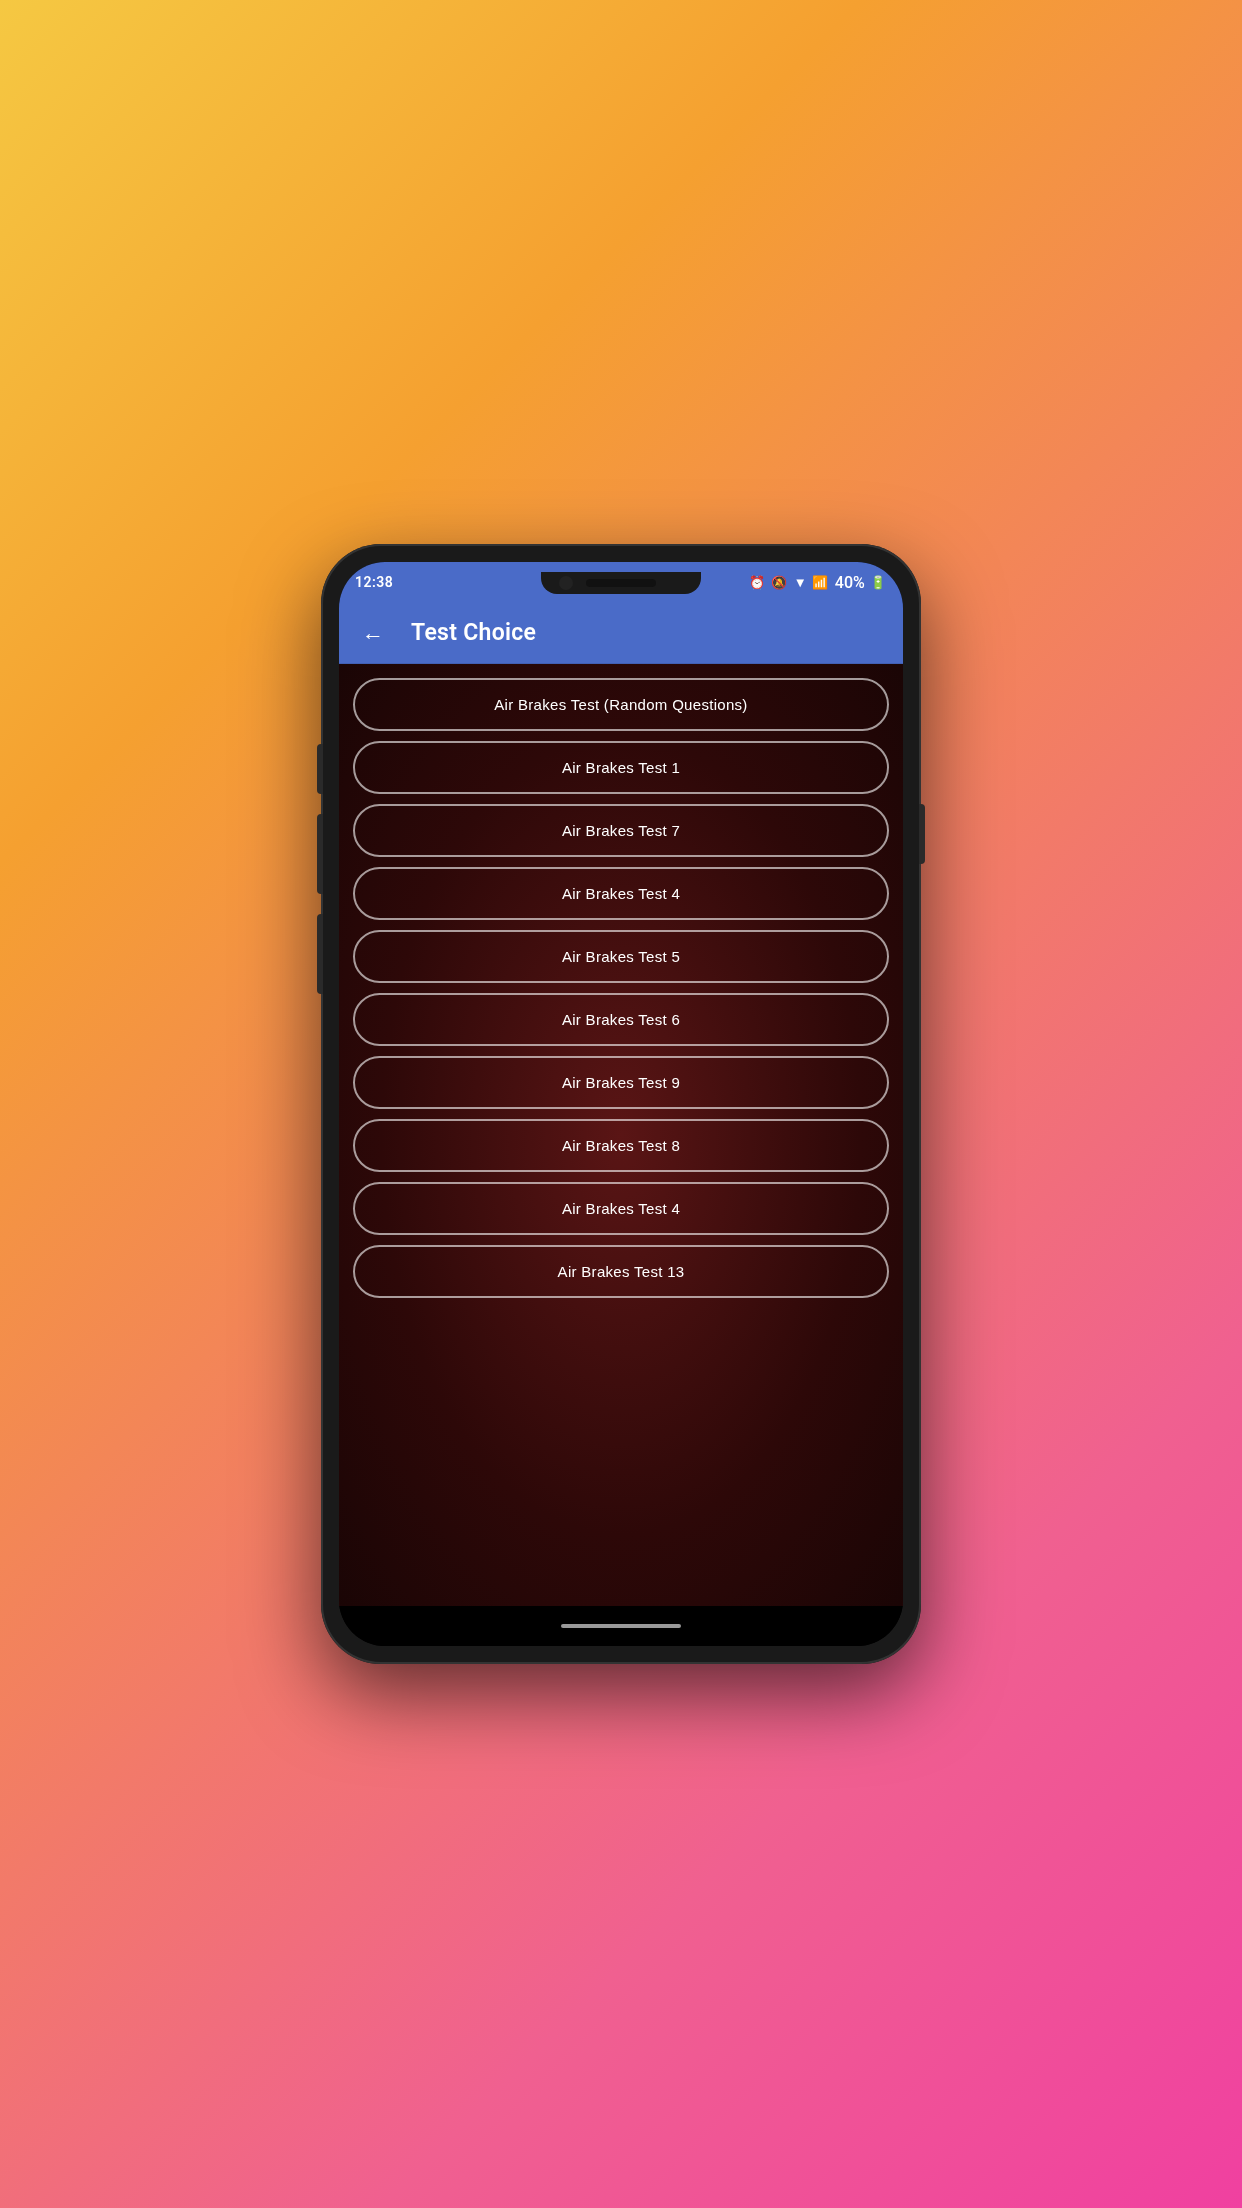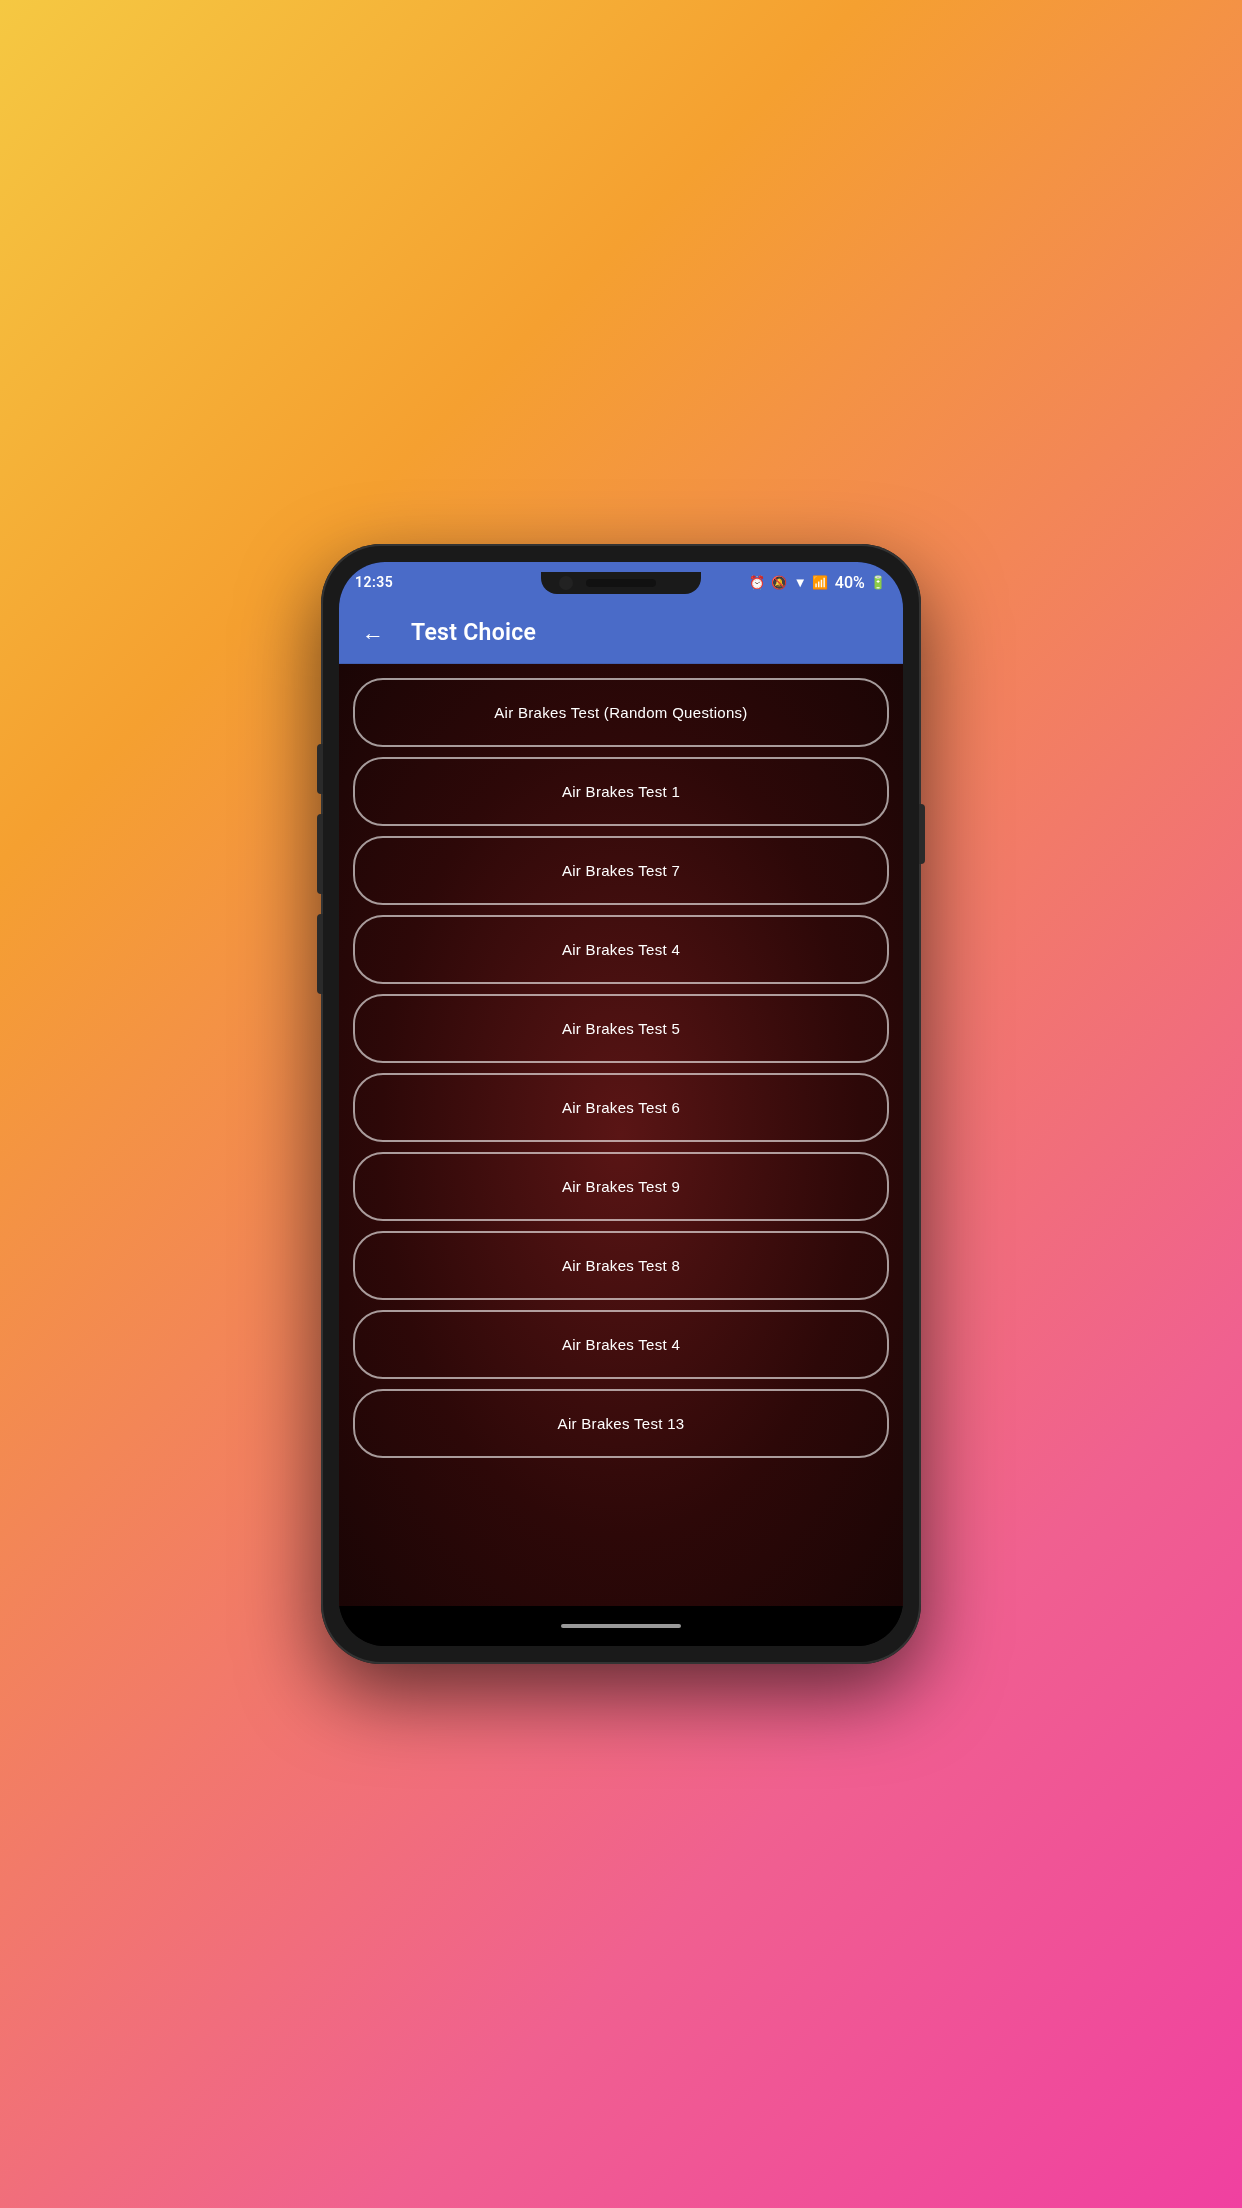--- a/index.html
+++ b/index.html
@@ -197,21 +197,21 @@
     .main-content::-webkit-scrollbar-track {
       background: rgba(0,0,0,0.2);
     }
     .main-content::-webkit-scrollbar-thumb {
       background: rgba(255,255,255,0.3);
       border-radius: 2px;
     }
 
     .test-button {
       width: 100%;
-      padding: 24px 12px;
+      padding: 16px 12px;
       background: transparent;
       border: 2px solid rgba(255,255,255,0.6);
       border-radius: 30px;
       color: white;
       font-size: 15px;
       font-weight: 500;
       text-align: center;
       cursor: pointer;
       letter-spacing: 0.3px;
     }
@@ -244,21 +244,21 @@
   <div class="side-btn-left-3"></div>
 
   <div class="phone-inner">
 
     <div class="phone-top-bar">
       <div class="camera-dot"></div>
       <div class="speaker-grille"></div>
     </div>
 
     <div class="status-bar">
-      <div class="status-time">12:35</div>
+      <div class="status-time">12:38</div>
       <div class="notification-icons">
         <span class="status-icon">🖼</span>
         <span class="status-icon">🅿</span>
       </div>
       <div class="status-icons">
         <span class="status-icon">⏰</span>
         <span class="status-icon">🔕</span>
         <span class="status-icon">▼</span>
         <span class="status-icon">📶</span>
         <span class="battery-text">40%</span>

